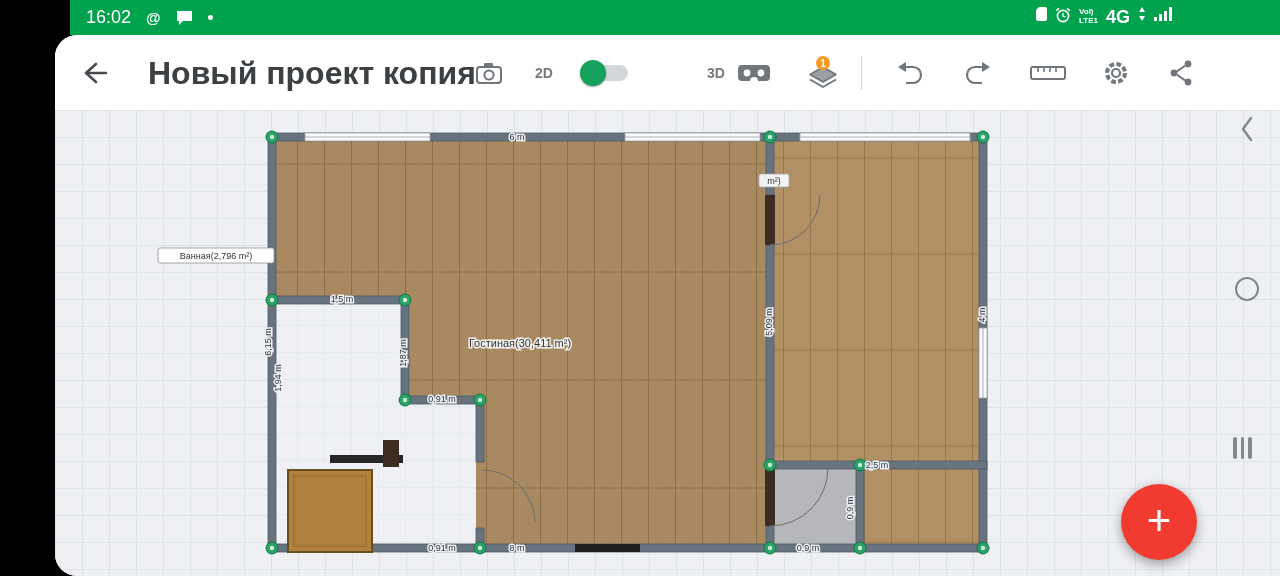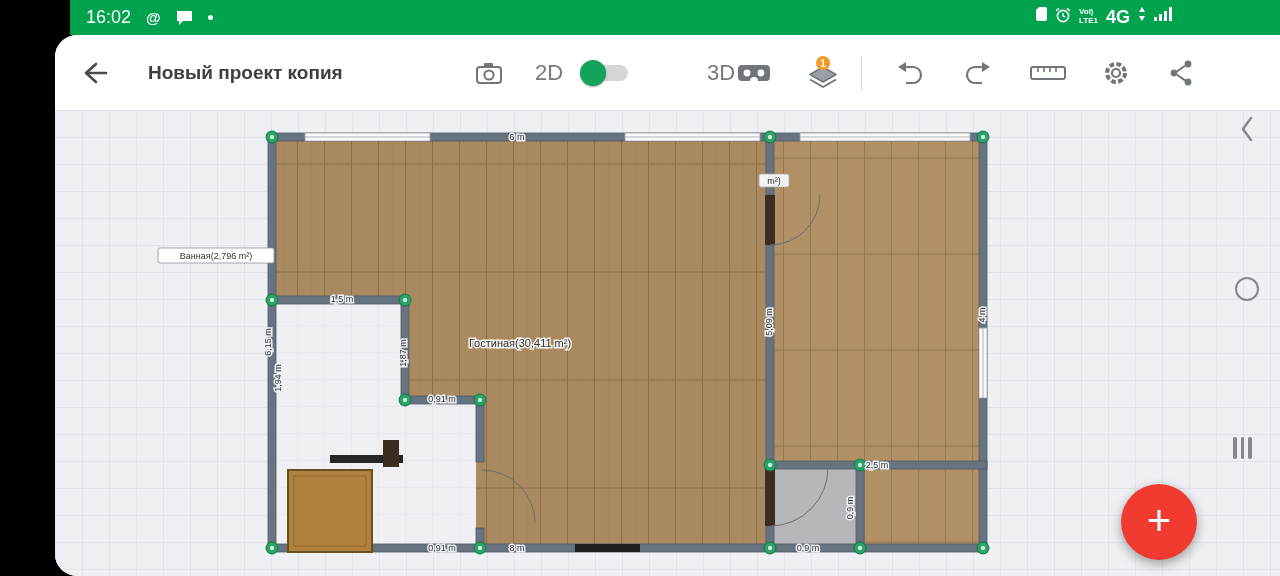--- a/index.html
+++ b/index.html
@@ -16,22 +16,22 @@
   .nettext{display:flex;flex-direction:column;font-size:8px;line-height:9px;font-weight:700}
   .g4{font-size:18px;font-weight:700}
 
   
   .content{position:absolute;top:35px;left:0;right:0;bottom:0;background:#000}
   .app{position:absolute;left:55px;top:0;right:0;bottom:0;background:#fff;border-radius:22px 0 0 22px;overflow:hidden}
 
   
   .appbar{position:absolute;top:0;left:0;right:0;height:75px;background:#fff;z-index:5}
   .abitem{position:absolute;top:50%;transform:translateY(-50%)}
-  .title{left:93px;font-size:19px;font-weight:700;color:#3c4043;white-space:nowrap}
-  .modelabel{font-size:22px;font-weight:400;color:#74797e}
+  .title{left:93px;font-size:32px;font-weight:700;color:#3c4043;white-space:nowrap}
+  .modelabel{font-size:14px;font-weight:700;color:#74797e}
   .divider{left:806px;width:1px;height:34px;background:#d9d9d9}
   .toggle{left:527px;width:46px;height:20px}
   .track{position:absolute;top:2px;left:0;width:46px;height:16px;background:#d4d7da;border-radius:8px}
   .knob{position:absolute;top:-3px;left:-2px;width:26px;height:26px;border-radius:50%;background:var(--c-accent_green,#14a25c);box-shadow:0 1px 2px rgba(0,0,0,.35)}
   .badge1{font-size:10px;font-weight:700;fill:#fff;text-anchor:middle}
 
   
   .canvas{position:absolute;top:75px;left:0;right:0;bottom:0;
     background-color:#eef0f3;
     background-image:linear-gradient(#e1e4e9 1px,transparent 1px),linear-gradient(90deg,#e1e4e9 1px,transparent 1px);

